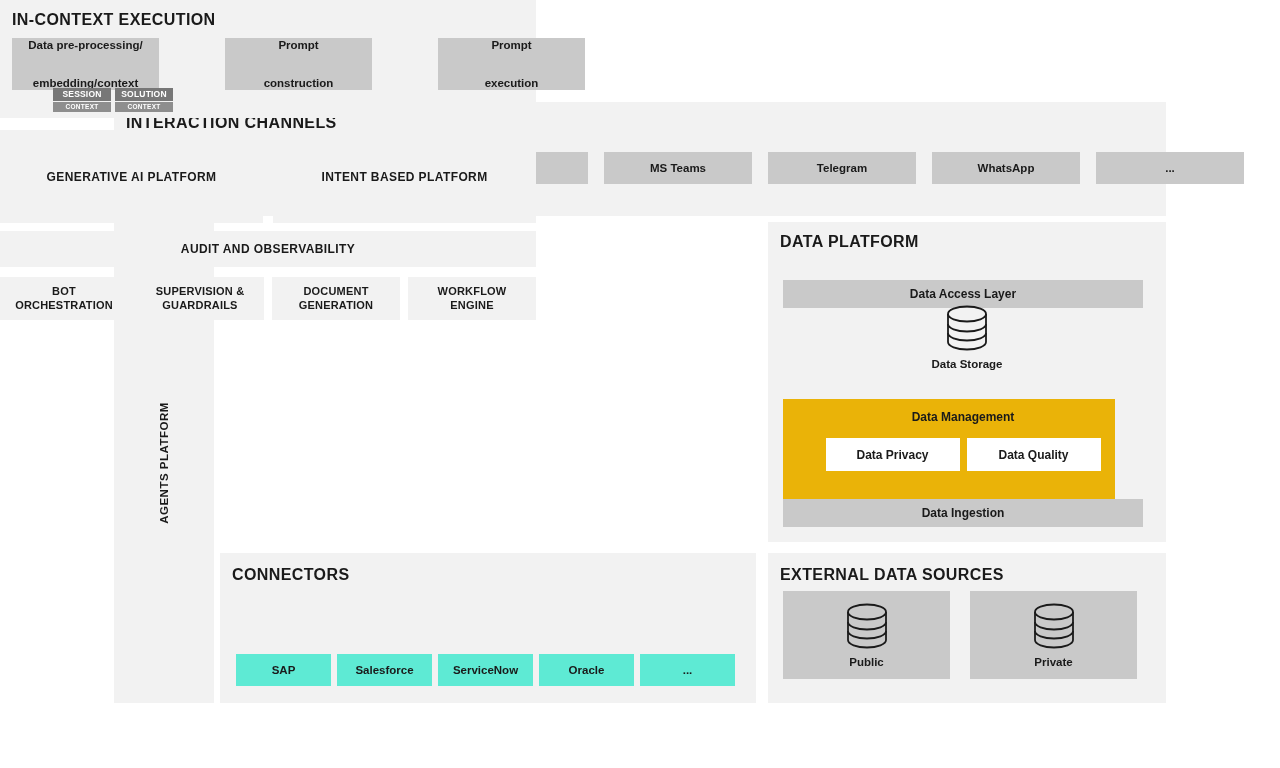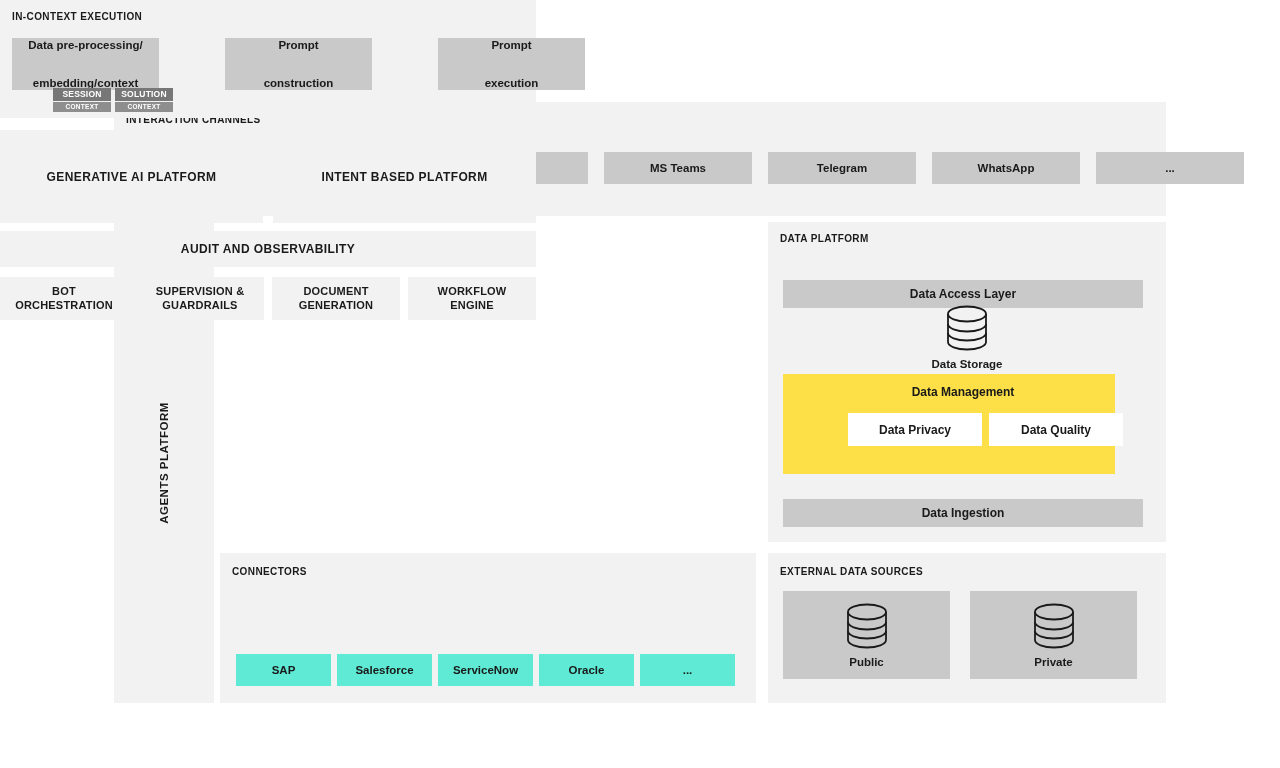--- a/index.html
+++ b/index.html
@@ -22,21 +22,21 @@
     height: 768px;
   }
 
   
   .panel {
     position: absolute;
     background: #f2f2f2;
     box-sizing: border-box;
   }
   .panel-title {
-    font-size: 10px;
+    font-size: 16px;
     font-weight: bold;
     letter-spacing: 0.4px;
     color: #1a1a1a;
     text-transform: uppercase;
   }
 
   
   #interaction-channels {
     left: 114px;
     top: 102px;
@@ -299,41 +299,41 @@
     align-items: center;
     gap: 6px;
   }
   #data-storage-wrap .ds-label {
     font-size: 11.5px;
     font-weight: bold;
   }
   #data-management {
     position: absolute;
     left: 15px;
-    top: 152px;
+    top: 177px;
     width: 332px;
     height: 100px;
-    background: #fde047;
+    background: #eab308;
   }
   #data-management .dm-title {
     position: absolute;
     left: 0;
     top: 11px;
     width: 360px;
     text-align: center;
     font-size: 12px;
     font-weight: bold;
   }
   .dm-inner-row {
     position: absolute;
     left: 20px;
     top: 39px;
     width: 320px;
     display: flex;
-    justify-content: flex-end;
+    justify-content: center;
     gap: 7px;
   }
   .dm-inner {
     width: 134px;
     height: 33px;
     background: #ffffff;
     display: flex;
     align-items: center;
     justify-content: center;
     font-size: 12px;

